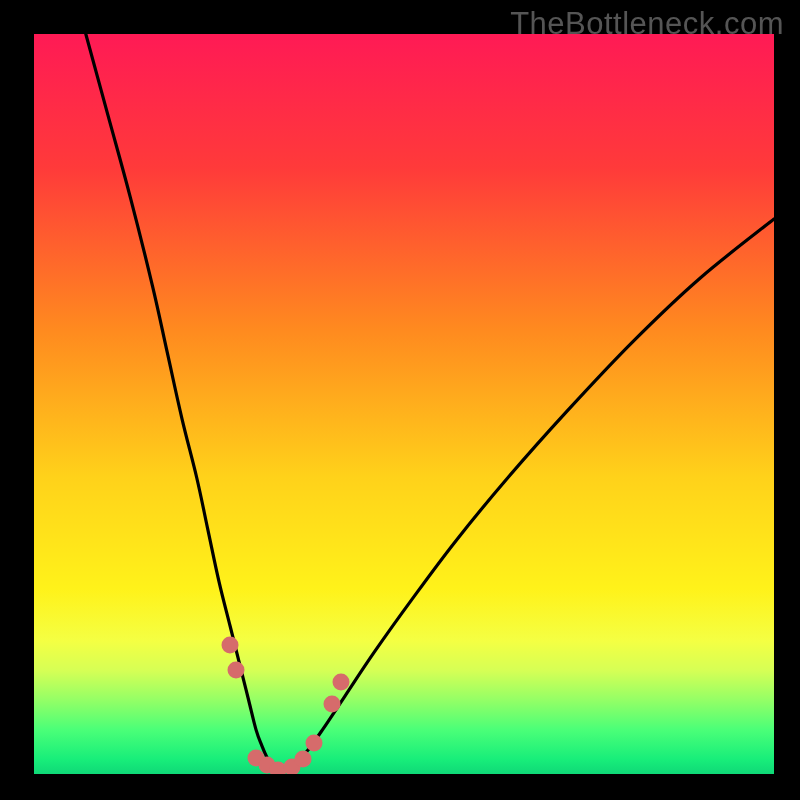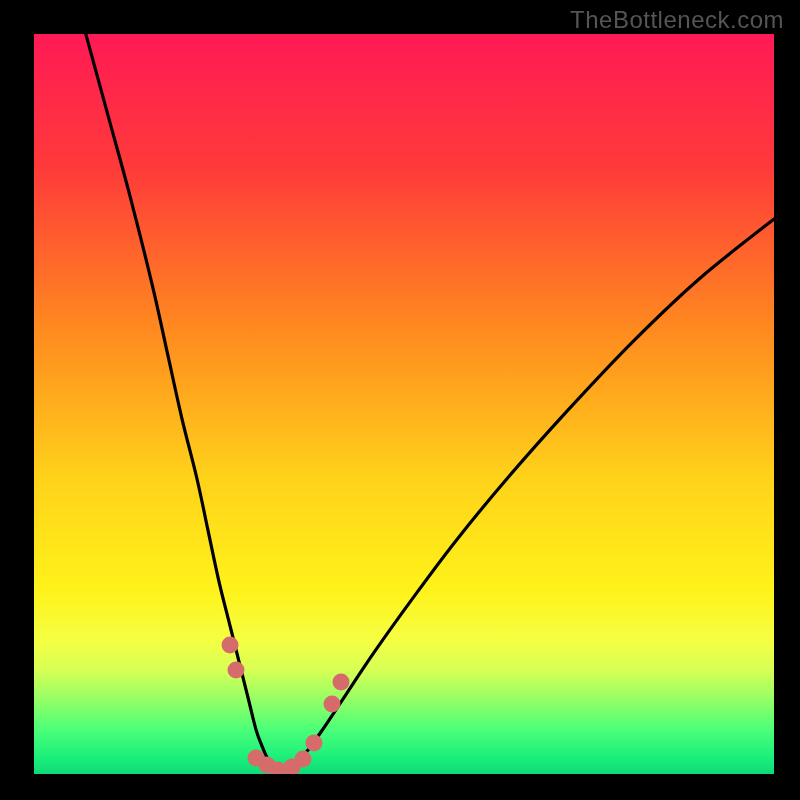--- a/index.html
+++ b/index.html
@@ -40,21 +40,21 @@
     height: 17px;
     border-radius: 50%;
     background: #d66b6b;
     transform: translate(-50%, -50%);
   }
   .watermark {
     position: absolute;
     top: 6px;
     right: 16px;
     color: #555;
-    font-size: 24px;
+    font-size: 31px;
     letter-spacing: 0.5px;
   }
 </style>
 </head>
 <body>
 
 <div class="frame">
   <div class="plot">
     <div class="gradient" id="grad" style="background: linear-gradient(rgb(255, 26, 85) 0%, rgb(255, 58, 58) 18%, rgb(255, 138, 31) 40%, rgb(255, 210, 26) 60%, rgb(255, 242, 26) 75%, rgb(244, 255, 67) 82%, rgb(214, 255, 85) 86%, rgb(148, 255, 102) 90%, rgb(75, 255, 120) 94%, rgb(24, 238, 122) 98%, rgb(15, 216, 119) 100%);"></div>
     <svg class="curves" viewBox="0 0 740 740" preserveAspectRatio="none">

